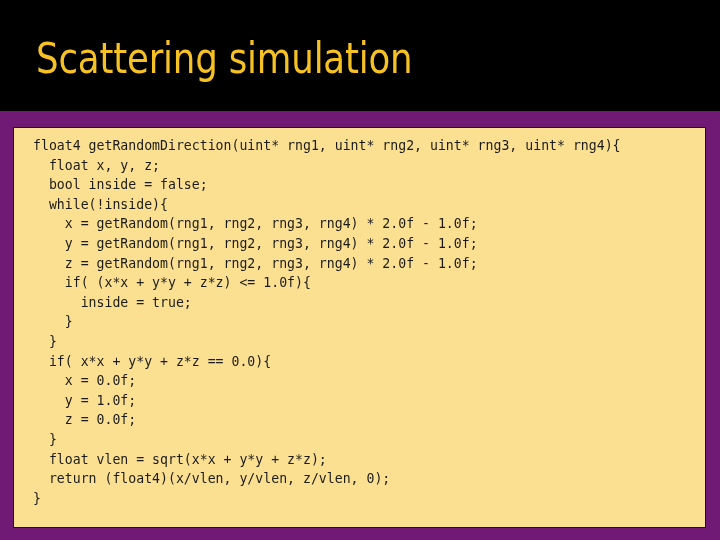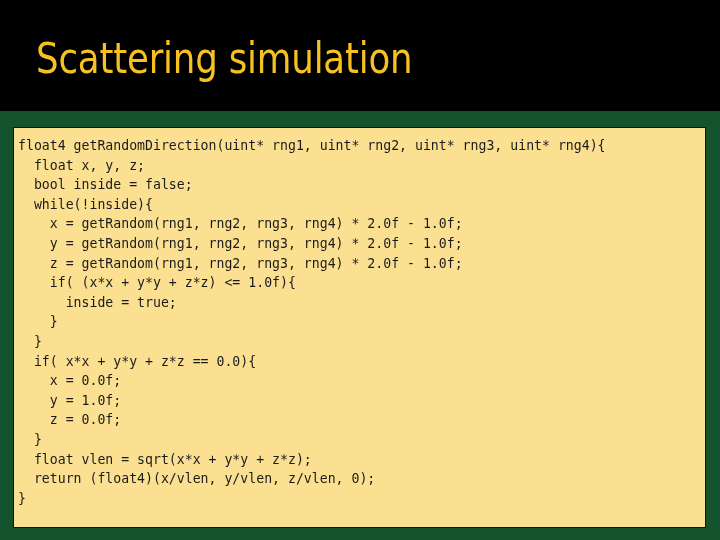--- a/index.html
+++ b/index.html
@@ -11,21 +11,21 @@
   body {
     width: 720px;
     height: 540px;
     overflow: hidden;
     font-family: "Liberation Sans", sans-serif;
   }
   #slide {
     position: relative;
     width: 720px;
     height: 540px;
-    background: #14532d;
+    background: #701a75;
     overflow: hidden;
   }
   
   #title-band {
     position: absolute;
     left: 0;
     top: 0;
     width: 720px;
     height: 111px;
     background: #000000;
@@ -52,21 +52,21 @@
     left: 13px;
     top: 127px;
     width: 693px;
     height: 401px;
     box-sizing: border-box;
     background: #FBE092;
     border: 1px solid #181308;
   }
   #code-block {
     margin: 0;
-    padding: 8px 0 0 4px;
+    padding: 8px 0 0 19px;
     font-family: "DejaVu Sans Mono", "Liberation Mono", monospace;
     font-size: 13.2px;
     line-height: 19.6px;
     color: #1b1b1b;
     white-space: pre;
     letter-spacing: 0px;
     tab-size: 2;
   }
 </style>
 </head>

